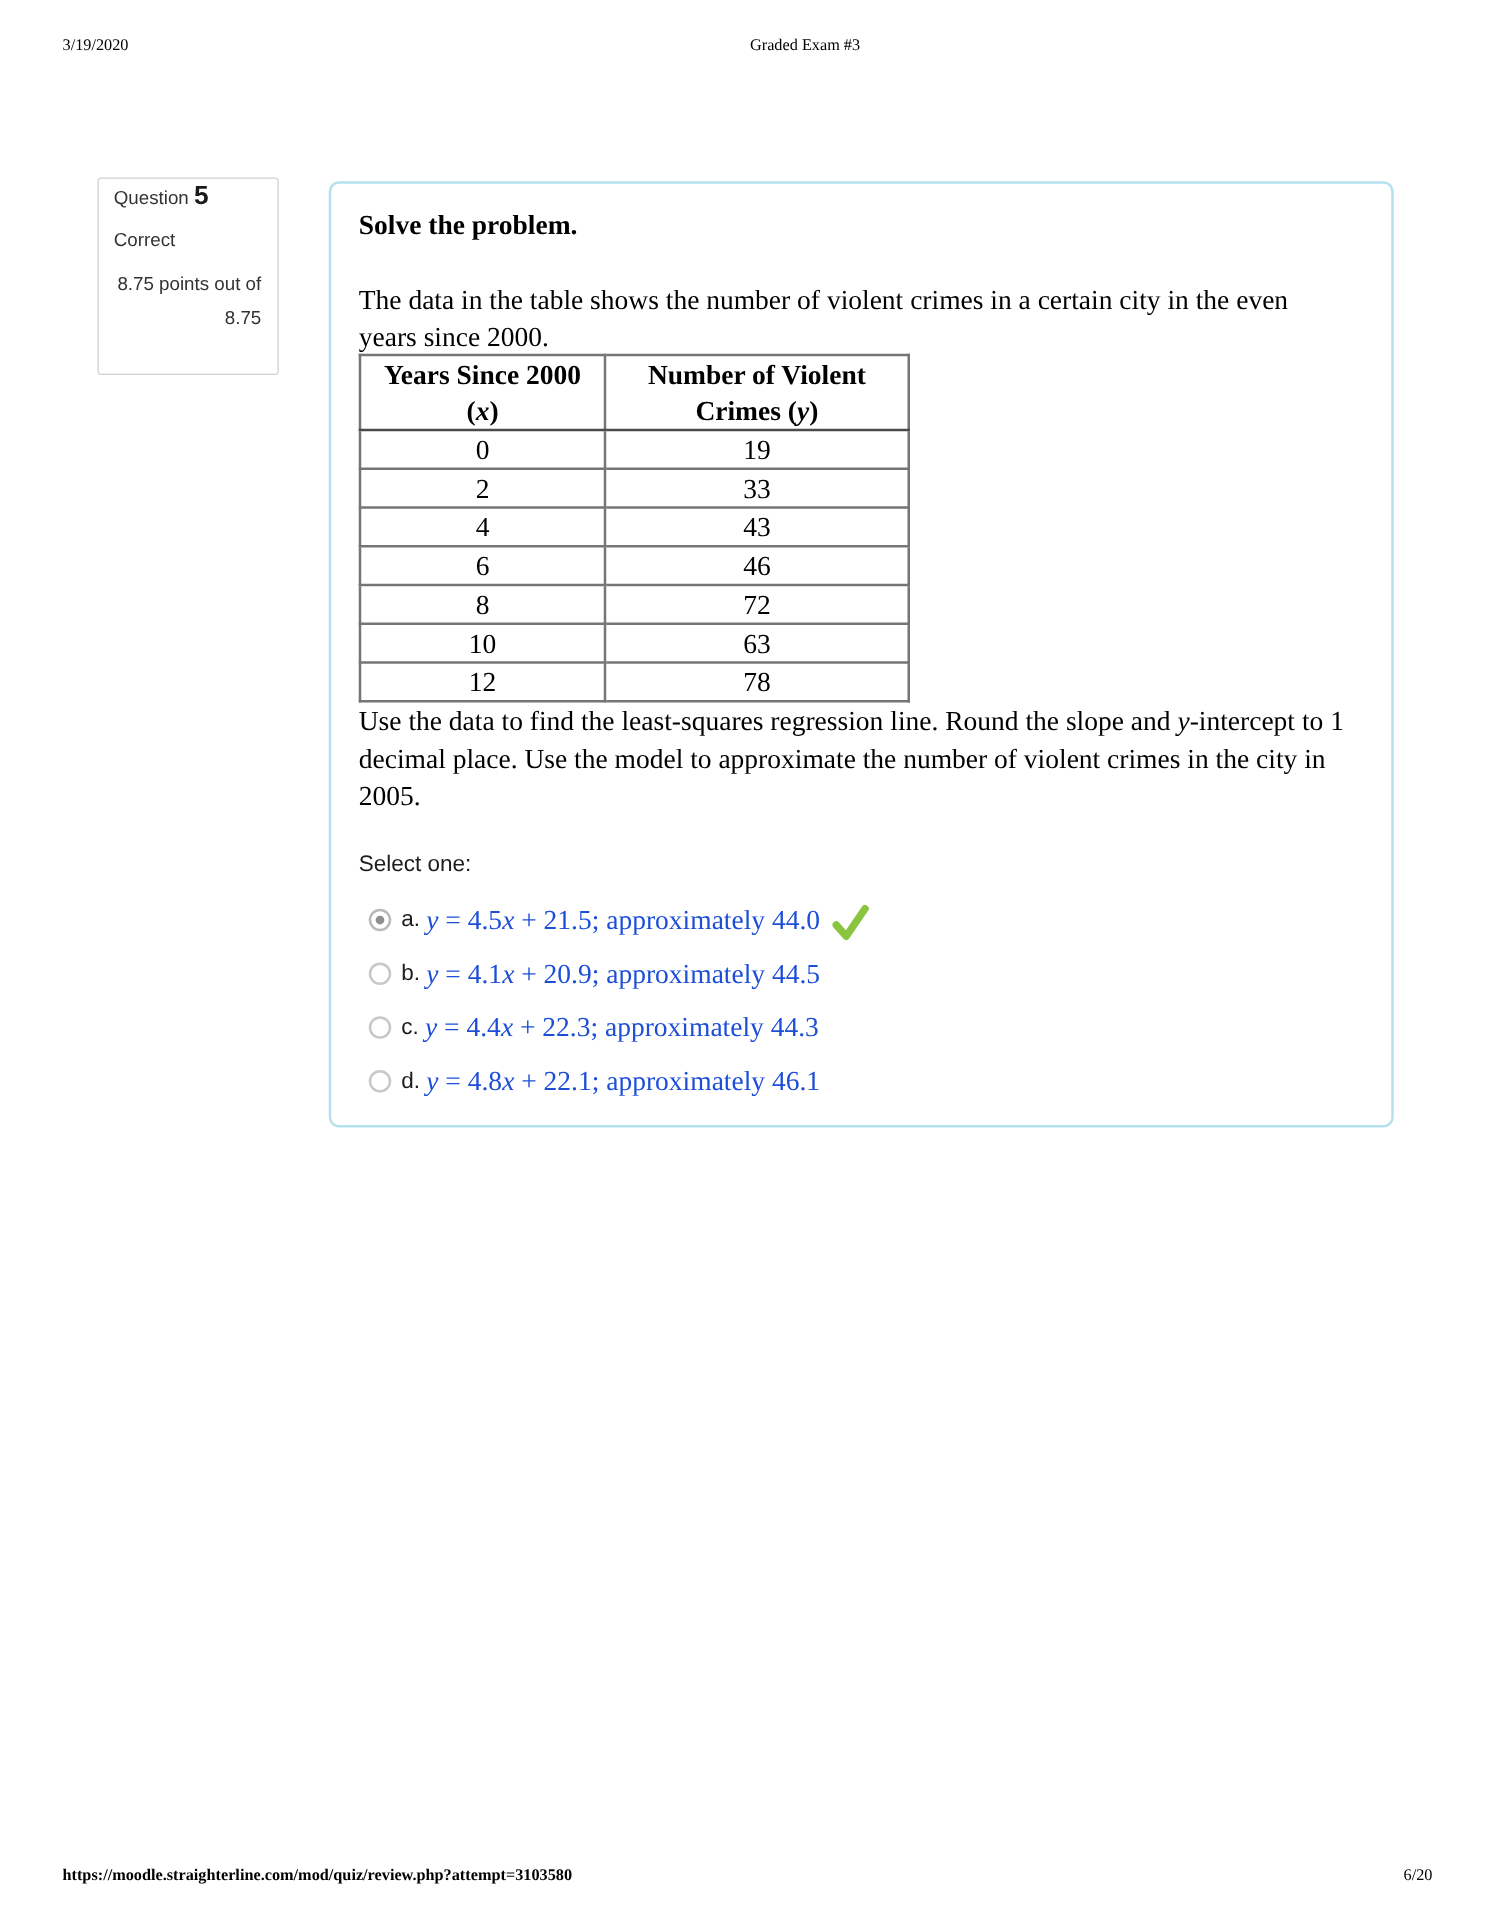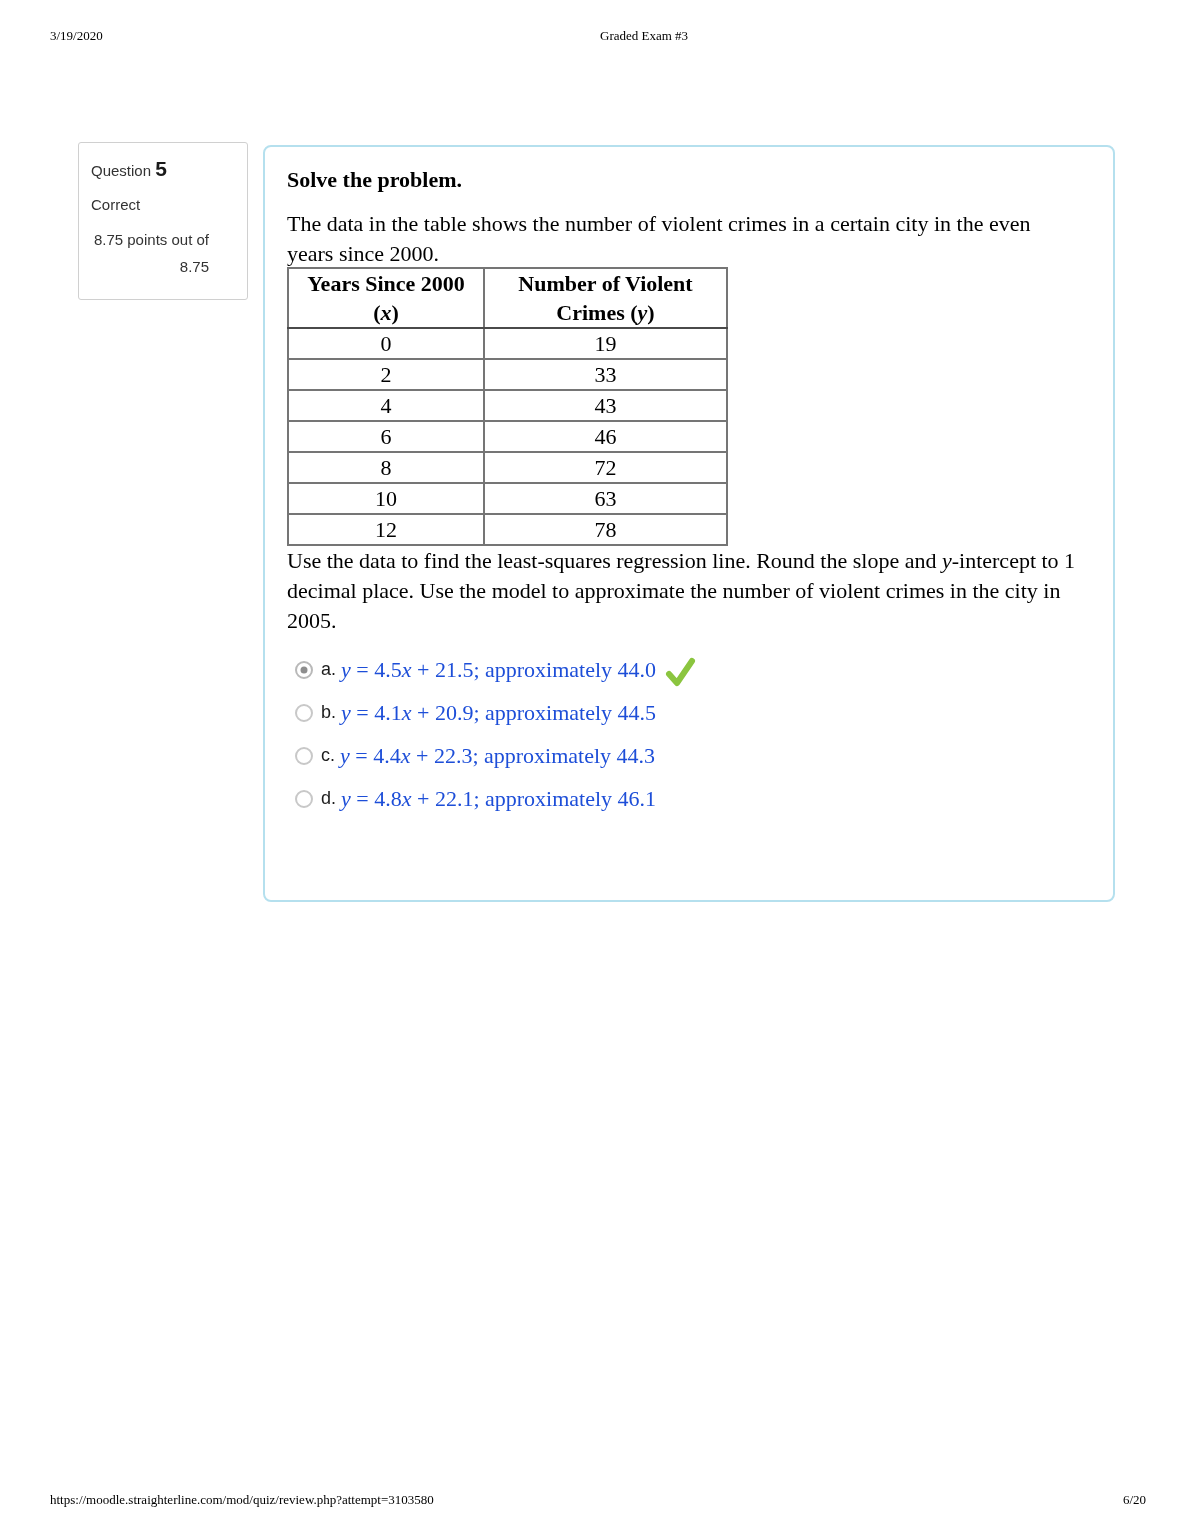--- a/index.html
+++ b/index.html
@@ -18,34 +18,34 @@
   .hdr-date {
     position: absolute; left: 50px; top: 28px;
     font-family: "Liberation Serif", serif; font-size: 13px; color: #000;
   }
   .hdr-title {
     position: absolute; left: 600px; top: 28px;
     font-family: "Liberation Serif", serif; font-size: 13px; color: #000;
   }
   .ftr-url {
     position: absolute; left: 50px; top: 1492px;
-    font-family: "Liberation Serif", serif; font-size: 13px; color: #000;
+    font-family: "Liberation Serif", serif; font-size: 13px; color: #000; font-weight: bold;
   }
   .ftr-page {
     position: absolute; right: 44px; top: 1492px;
     font-family: "Liberation Serif", serif; font-size: 13px; color: #000;
   }
 
   
   .qinfo {
     position: absolute; left: 78px; top: 142px;
-    width: 170px; height: 158px;
+    width: 145px; height: 158px;
     border: 1px solid #d0d0d0; border-radius: 3px;
     background: #fff;
-    padding: 14px 12px;
+    padding: 2px 12px;
     font-size: 15px; color: #333;
   }
   .qinfo .qnum-label { font-size: 15px; color: #333; }
   .qinfo .qnum { font-size: 21px; font-weight: bold; color: #1a1a1a; }
   .qinfo .status { margin-top: 15px; }
   .qinfo .points { margin-top: 13px; line-height: 27px; width: 118px; text-align: right; }
 
   
   .qbox {
     position: absolute; left: 263px; top: 145px;
@@ -57,21 +57,21 @@
   .qheading {
     font-family: "Liberation Serif", serif;
     font-size: 22px; font-weight: bold; color: #000;
     line-height: 26px;
   }
   .qtext {
     font-family: "Liberation Serif", serif;
     font-size: 22px; color: #000;
     line-height: 30px; width: 790px;
   }
-  .intro { margin-top: 16px; }
+  .intro { margin-top: 32px; }
 
   
   table.crime {
     border-collapse: collapse;
     margin-top: -2px;
     font-family: "Liberation Serif", serif;
     font-size: 22px; color: #000;
     border: 2px solid #1c1c1c;
   }
   table.crime th, table.crime td {
@@ -180,20 +180,21 @@
           </tr>
           <tr>
             <td>12</td>
             <td>78</td>
           </tr>
         </tbody>
     </table>
 
     <div class="qtext">Use the data to find the least-squares regression line. Round the slope and <i>y</i>-intercept to 1 decimal place. Use the model to approximate the number of violent crimes in the city in 2005.</div>
 
+    <div class="select-label">Select one:</div>
 
     <div class="options">
       <div class="opt-row">
         <span class="radio selected"></span>
         <span class="opt-letter">a.</span>
         <span class="opt-eq"><i>y</i> = 4.5<i>x</i> + 21.5; approximately 44.0</span>
         <span class="check-icon">
           <svg width="32" height="32" viewBox="0 0 32 32">
             <path d="M5 18 L13 27 L28 5" fill="none" stroke="#8bc53f" stroke-width="6" stroke-linecap="round" stroke-linejoin="round"></path>
           </svg>

